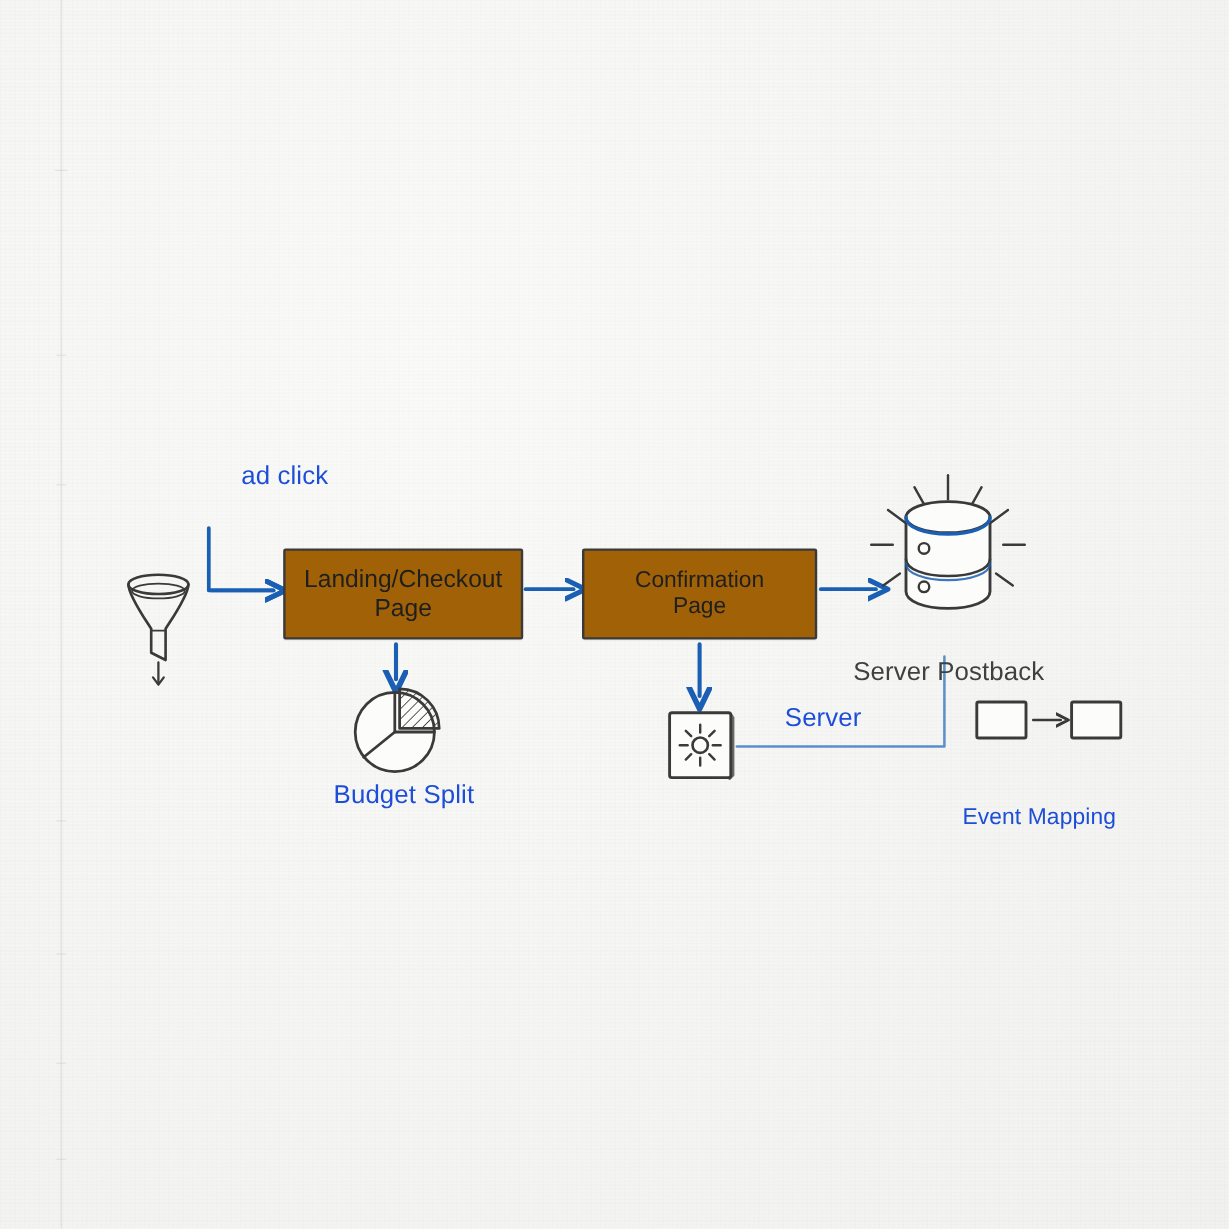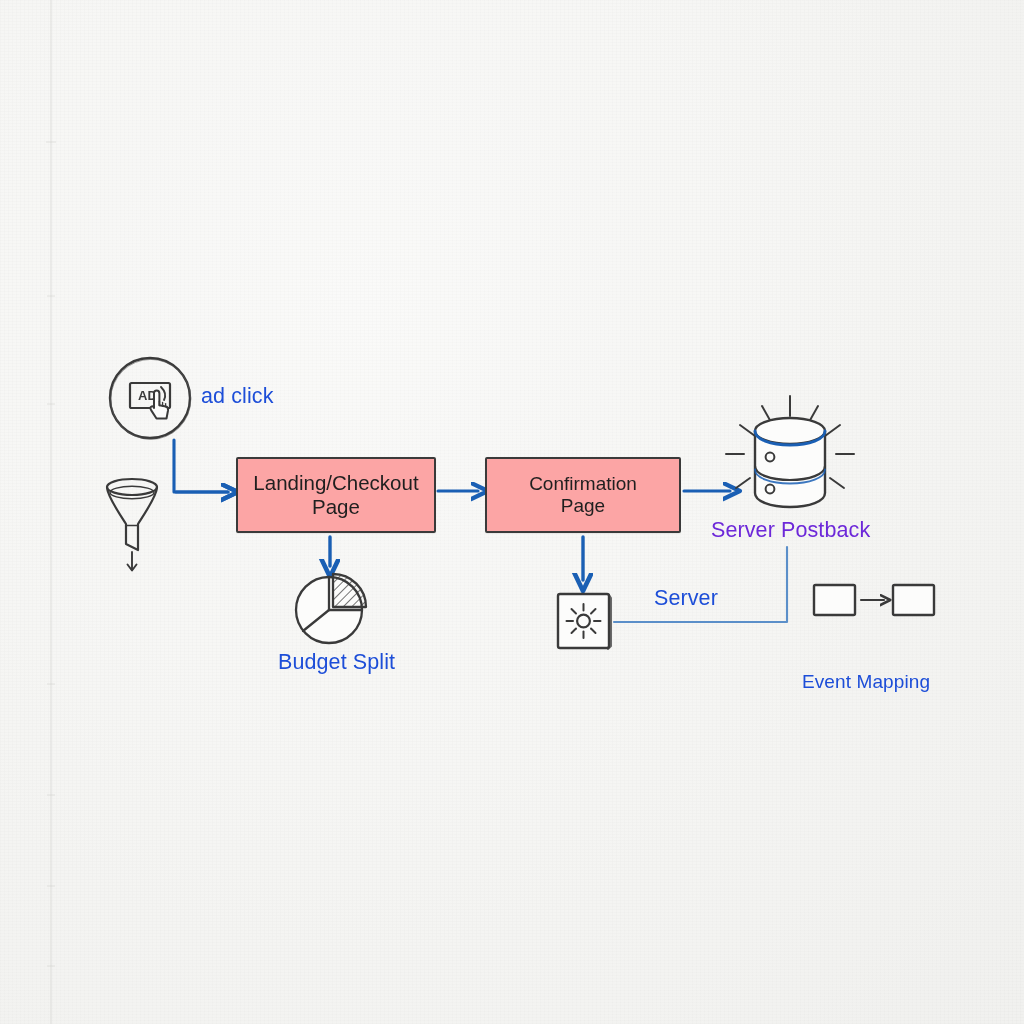--- a/index.html
+++ b/index.html
@@ -27,21 +27,21 @@
   }
   .lbl{
     position:absolute;
     color:#1d4ed8;
     white-space:nowrap;
     font-weight:400;
     letter-spacing:.1px;
   }
   .node-box{
     position:absolute;
-    background:#fca5a5;
+    background:#a16207;
     border:2.6px solid #3a3a3a;
     border-radius:2px;
     display:flex;
     align-items:center;
     justify-content:center;
     text-align:center;
     color:#1f1f1f;
     line-height:1.18;
     box-shadow:0 1px 0 rgba(0,0,0,.06);
   }
@@ -83,41 +83,20 @@
 
     <path d="M684,491 L730,491" fill="none" stroke="#1a5fb4" stroke-width="3.1" stroke-linecap="round" marker-end="url(#arrowBlue)"></path>
 
     <path d="M330,537 L330,566" fill="none" stroke="#1a5fb4" stroke-width="3.4" stroke-linecap="round" marker-end="url(#arrowBlue)"></path>
 
     <path d="M583,537 L583,580" fill="none" stroke="#1a5fb4" stroke-width="3.4" stroke-linecap="round" marker-end="url(#arrowBlue)"></path>
 
     <path d="M614,622 L787,622 L787,547" fill="none" stroke="#5b8fc9" stroke-width="2.1" stroke-linecap="round" stroke-linejoin="round"></path>
   </svg>
 
-  <div style="position:absolute;left:104px;top:353px;width:92px;height:92px;">
-    <svg width="92" height="92" viewBox="0 0 92 92">
-      <circle cx="46" cy="45" r="40" fill="none" stroke="#3a3a3a" stroke-width="2.4"></circle>
-      <circle cx="46.8" cy="46.4" r="40" fill="none" stroke="#5a5a5a" stroke-width="1" opacity=".55"></circle>
-
-      <rect x="26" y="30" width="40" height="25" rx="1.6" fill="none" stroke="#3a3a3a" stroke-width="2.2"></rect>
-
-      <text x="34" y="47" font-family="'Liberation Sans',sans-serif" font-size="13" font-weight="600" fill="#3a3a3a">AD</text>
-
-      <path d="M57,34 C61,38 62,43 60,47" fill="none" stroke="#3a3a3a" stroke-width="1.9" stroke-linecap="round"></path>
-
-      <g stroke="#3a3a3a" stroke-width="2" fill="#fcfcfb" stroke-linejoin="round" stroke-linecap="round">
-        <path d="M50,40 L50,55 C50,55 49.5,53 47.6,53.4 C45.8,53.8 46.3,56 47.4,57.6
-                 L52.5,65.5 L62.5,65.5 L64,57.5 C64.3,55.6 63.6,54 61.8,53.6
-                 L55.4,52.2 L55.4,40.4 C55.4,38.5 54.2,37.4 52.7,37.4 C51.2,37.4 50,38.5 50,40 Z"></path>
-        <path d="M55.4,52.6 L55.4,48.2" stroke-width="1.3"></path>
-        <path d="M58.6,53.2 L58.6,49.4" stroke-width="1.3"></path>
-        <path d="M61.6,53.8 L61.6,50.6" stroke-width="1.3"></path>
-      </g>
-    </svg>
-  </div>
   <div class="lbl" style="left:201px;top:384px;font-size:21.5px;">ad click</div>
 
   <div style="position:absolute;left:99px;top:472px;width:68px;height:102px;">
     <svg width="68" height="102" viewBox="0 0 68 102">
       <g fill="none" stroke="#3a3a3a" stroke-width="2.2" stroke-linejoin="round" stroke-linecap="round">
 
         <ellipse cx="33" cy="15" rx="25" ry="8"></ellipse>
 
         <ellipse cx="33" cy="20.5" rx="22" ry="6.2" stroke-width="1.5"></ellipse>
 
@@ -166,21 +145,21 @@
 
       <path d="M41,39 C41,47.4 56.7,53 76,53 C95.3,53 111,47.4 111,39" fill="none" stroke="#1a5fb4" stroke-width="2.8" stroke-linecap="round"></path>
 
       <path d="M41,74 C41,82.4 56.7,88 76,88 C95.3,88 111,82.4 111,74" fill="none" stroke="#3a3a3a" stroke-width="2.2" stroke-linecap="round"></path>
       <path d="M41,77.5 C41,85.9 56.7,91.5 76,91.5 C95.3,91.5 111,85.9 111,77.5" fill="none" stroke="#1a5fb4" stroke-width="1.8" stroke-linecap="round" opacity=".85"></path>
 
       <circle cx="56" cy="65" r="4.4" fill="none" stroke="#3a3a3a" stroke-width="2"></circle>
       <circle cx="56" cy="97" r="4.4" fill="none" stroke="#3a3a3a" stroke-width="2"></circle>
     </svg>
   </div>
-  <div class="lbl" style="left:711px;top:518px;font-size:21.5px;color:#6d28d9;">Server Postback</div>
+  <div class="lbl" style="left:711px;top:548px;font-size:21.5px;color:#404040;">Server Postback</div>
 
   <div style="position:absolute;left:287px;top:568px;width:92px;height:80px;">
     <svg width="92" height="80" viewBox="0 0 92 80">
       <defs>
         <pattern id="hatch" width="6" height="6" patternUnits="userSpaceOnUse" patternTransform="rotate(45)">
           <line x1="0" y1="0" x2="0" y2="6" stroke="#3a3a3a" stroke-width="1.4"></line>
         </pattern>
       </defs>
 
       <circle cx="42" cy="42" r="33" fill="#fcfcfb" stroke="#3a3a3a" stroke-width="2.3"></circle>

